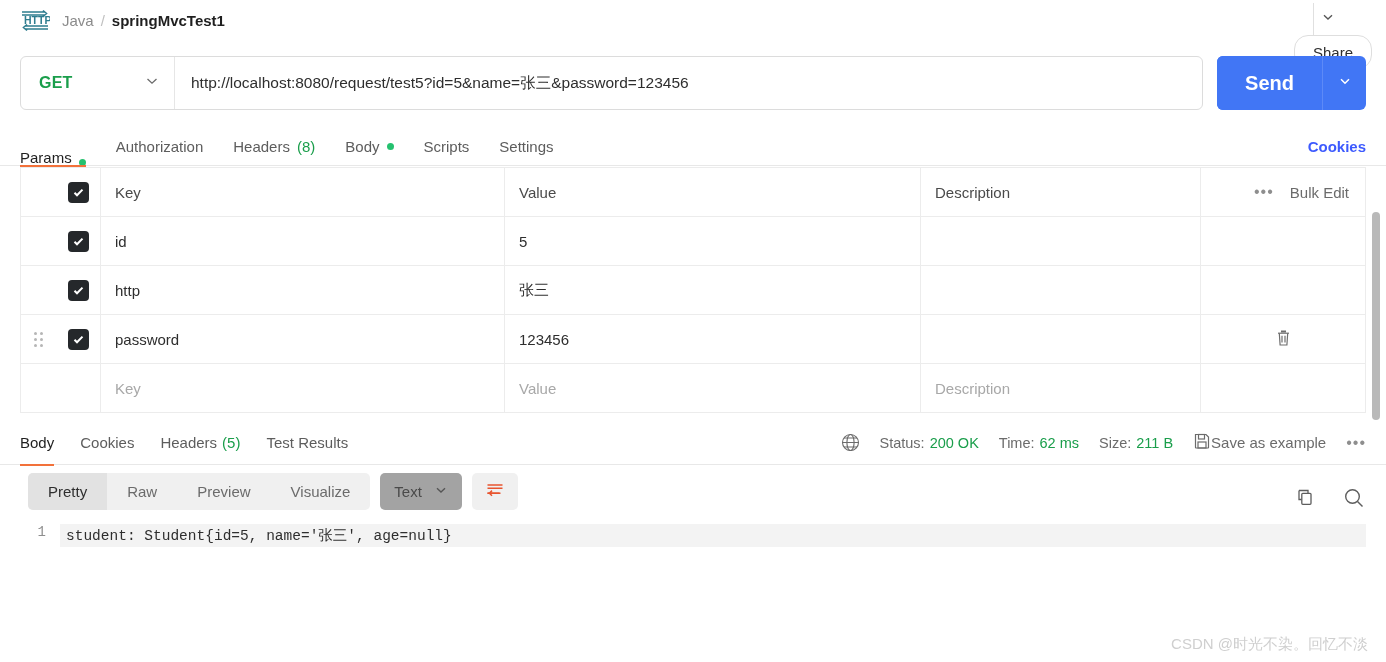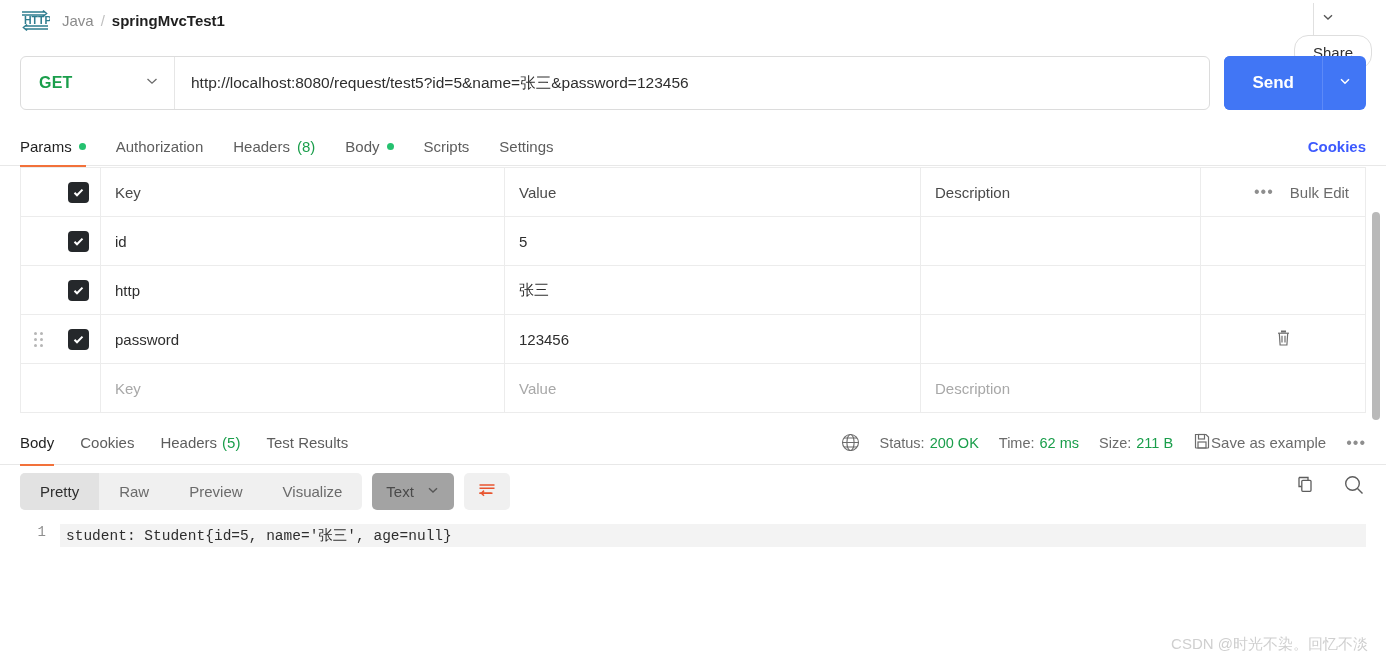--- a/index.html
+++ b/index.html
@@ -62,39 +62,39 @@
     flex: 1 1 auto; height: 100%; border: none; outline: none; background: transparent;
     font-size: 15.5px; color: #2e2e2e; padding: 0 16px;
     font-family: "Liberation Sans", sans-serif;
   }
   .send-group {
     display: flex; align-items: stretch; height: 54px;
     border-radius: 6px; overflow: hidden; background: #4176f5;
   }
   .send-btn {
     padding: 0 28px; display: flex; align-items: center; justify-content: center;
-    color: #fff; font-size: 17px; font-weight: bold; cursor: pointer; border: none;
+    color: #fff; font-size: 20px; font-weight: bold; cursor: pointer; border: none;
     background: #4176f5; font-family: "Liberation Sans", sans-serif;
   }
   .send-caret {
     width: 44px; display: flex; align-items: center; justify-content: center;
     color: #fff; border-left: 1px solid #5d8af7; cursor: pointer;
   }
 
   
   .reqtabs {
     display: flex; align-items: center; padding: 0 20px; margin-top: 18px;
     border-bottom: 1px solid #e8e8e8; height: 38px;
   }
   .rtab {
     display: flex; align-items: center; gap: 7px;
     height: 38px; margin-right: 30px; font-size: 15px; color: #5d5d5d; cursor: pointer;
     position: relative;
   }
-  .rtab.active { color: #1f1f1f; }
+  .rtab.active { color: #1f1f1f; align-items: flex-end; }
   .rtab.active::after {
     content: ""; position: absolute; left: 0; right: 0; bottom: -1px;
     height: 2px; background: #f2713a;
   }
   .dot { width: 7px; height: 7px; border-radius: 50%; background: #25c16f; display: inline-block; }
   .count-green { color: #1a9e4b; }
   .cookies-link { margin-left: auto; color: #3d5afe; font-size: 15px; font-weight: bold; cursor: pointer; }
 
   
   .table-wrap { padding: 0 20px; margin-top: 1px; position: relative; }
@@ -146,21 +146,21 @@
     content: ""; position: absolute; left: 0; right: 0; bottom: -1px;
     height: 2px; background: #f2713a;
   }
   .resp-meta { margin-left: auto; display: flex; align-items: center; gap: 20px; font-size: 14.5px; color: #6b6b6b; }
   .meta-item { display: flex; gap: 5px; }
   .meta-val { color: #1a9e4b; }
   .save-example { display: flex; align-items: center; gap: 0; color: #6b6b6b; font-size: 15px; cursor: pointer; }
   .globe-ic { display: inline-flex; }
 
   
-  .viewbar { display: flex; align-items: flex-start; padding: 8px 20px 0 20px; gap: 10px; }
+  .viewbar { display: flex; align-items: flex-end; padding: 8px 20px 0 28px; gap: 10px; }
   .seg {
     display: flex; align-items: center; background: #f0f0f0; border-radius: 5px; overflow: hidden;
   }
   .seg-item { padding: 0 20px; height: 37px; display: flex; align-items: center;
               font-size: 15px; color: #6b6b6b; cursor: pointer; }
   .seg-item.active { background: #e2e2e2; color: #2e2e2e; }
   .fmt-sel {
     display: flex; align-items: center; gap: 12px; height: 37px; padding: 0 14px;
     background: #a3a3a3; border-radius: 5px; font-size: 15px; color: #4a4a4a; cursor: pointer;
   }

